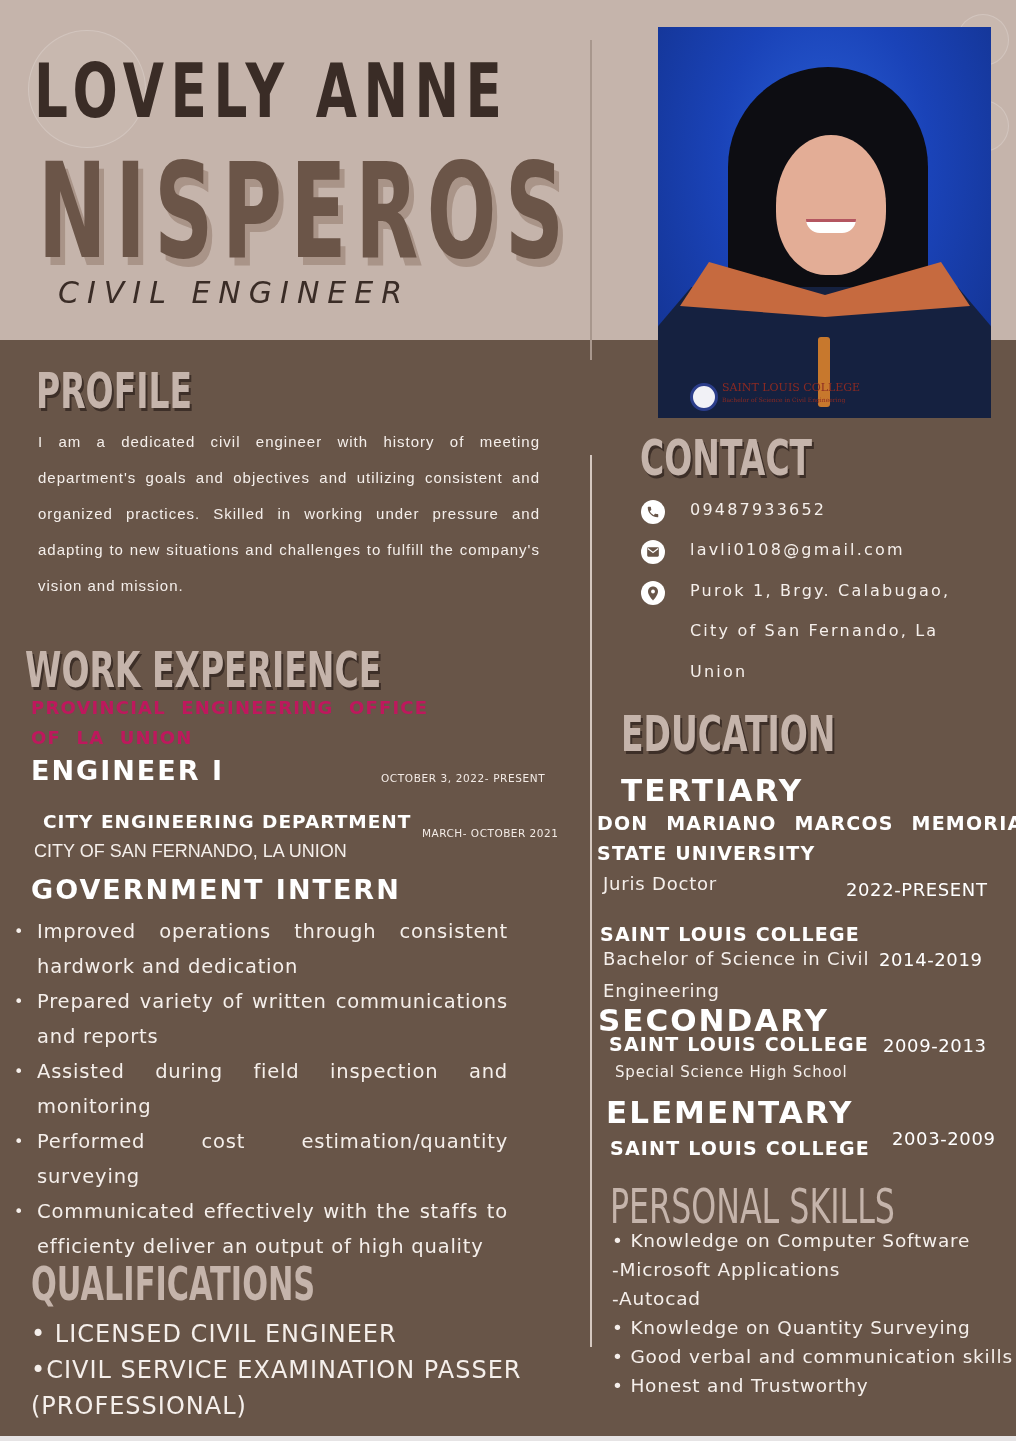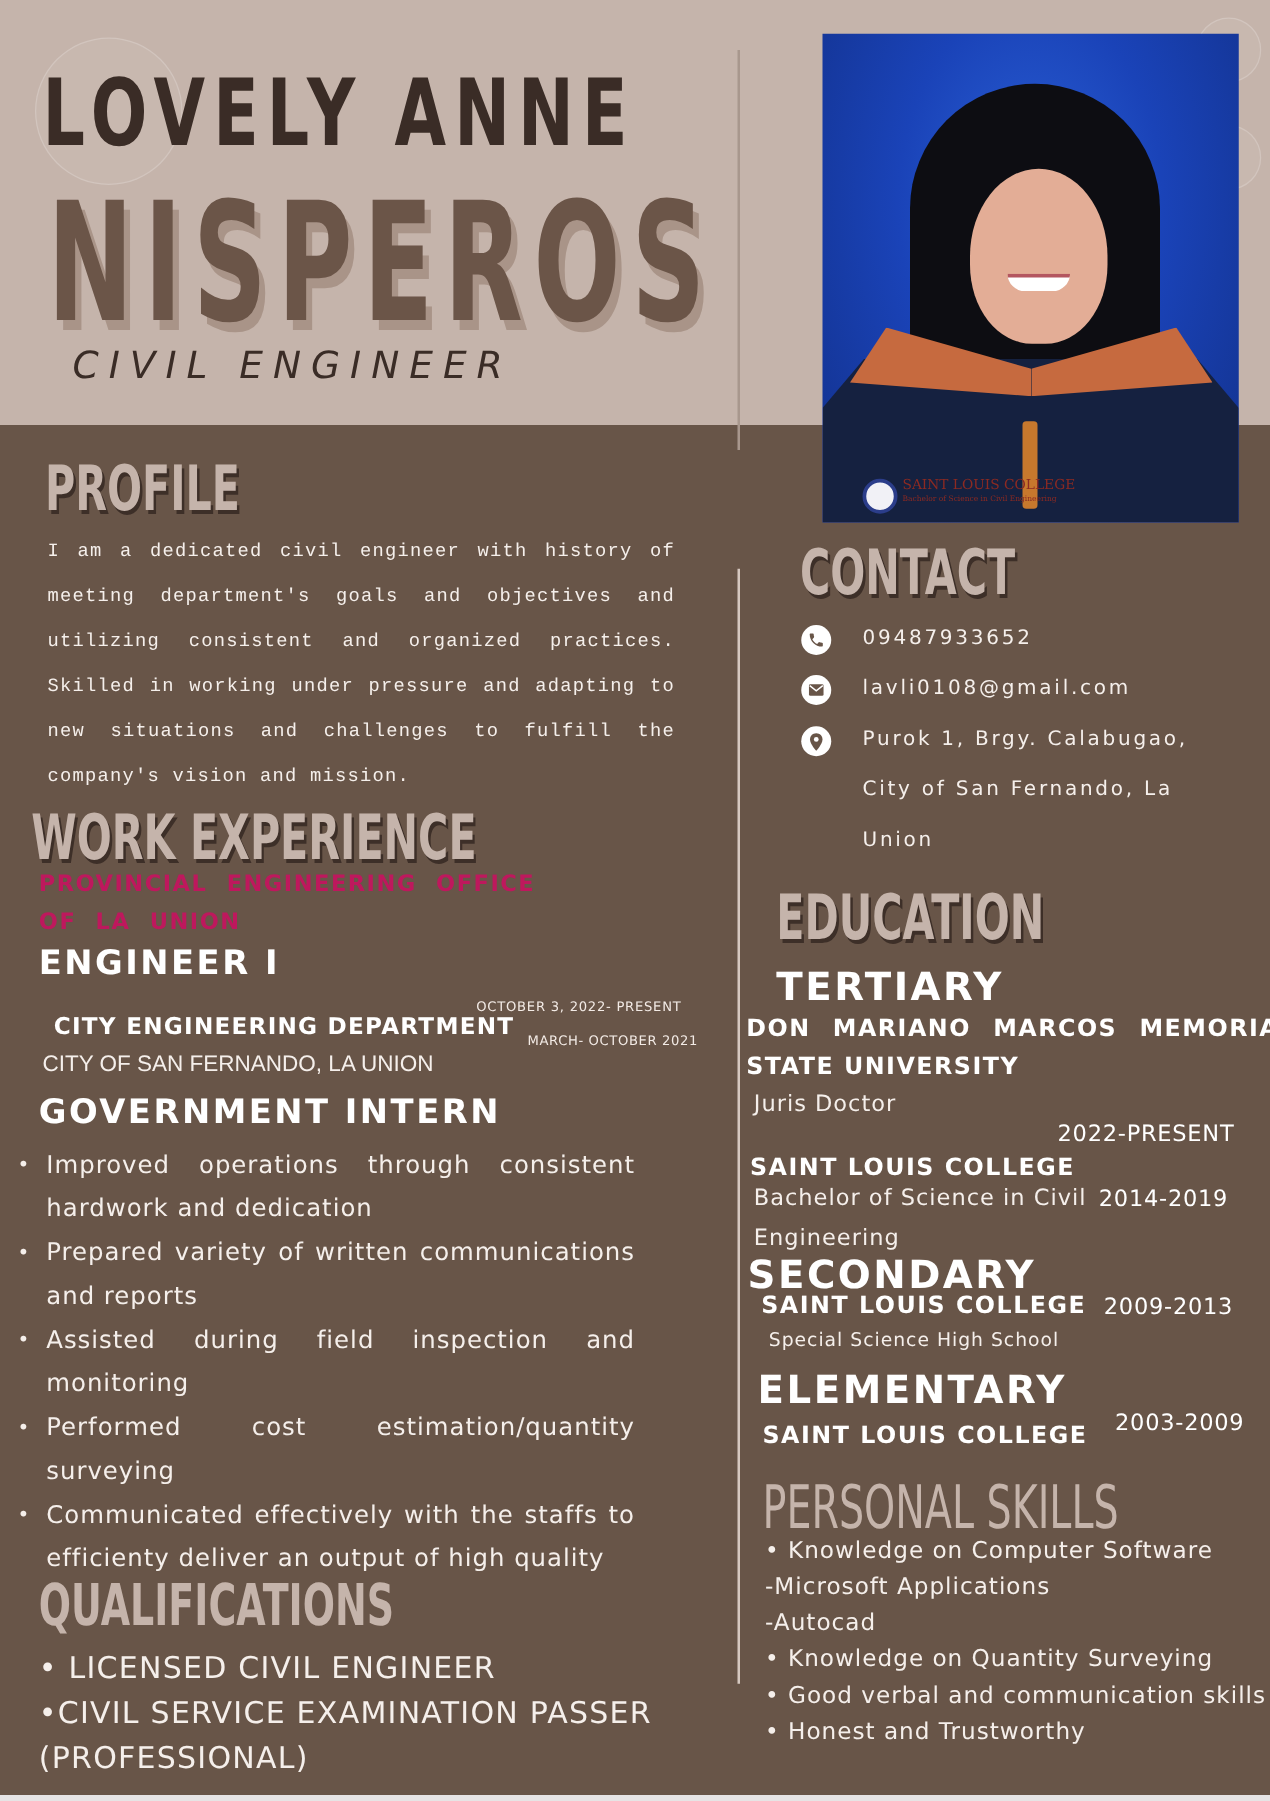--- a/index.html
+++ b/index.html
@@ -52,27 +52,27 @@
 
   .heading {
     position: absolute; font-family: "DejaVu Sans", sans-serif; font-weight: bold;
     color: #c5b4ab; text-shadow: 3px 3px 0 #3d2f28;
     transform: scaleX(0.66); transform-origin: left top; white-space: nowrap;
   }
   .heading.plain { text-shadow: none; font-weight: normal; }
 
   .profile-text {
     position: absolute; left: 38px; top: 424px; width: 502px;
-    font-family: Liberation Mono, monospace; font-size: 15px; line-height: 36px;
+    font-family: Liberation Sans, sans-serif; font-size: 15px; line-height: 36px;
     letter-spacing: 1px; color: #f5efeb; text-align: justify;
   }
 
   .work-org { position: absolute; left: 31px; top: 693px; width: 420px; font-weight: bold; font-size: 18px; line-height: 30px; letter-spacing: 1.2px; color: #be185d; word-spacing: 8px; }
   .work-role-1 { position: absolute; left: 31px; top: 755px; font-family: "DejaVu Sans", sans-serif; font-weight: bold; font-size: 27px; letter-spacing: 2px; color: #ffffff; white-space: nowrap; }
-  .work-date-1 { position: absolute; left: 381px; top: 800px; font-size: 10.5px; letter-spacing: 0.6px; color: #f3ebe6; white-space: nowrap; }
+  .work-date-1 { position: absolute; left: 381px; top: 772px; font-size: 10.5px; letter-spacing: 0.6px; color: #f3ebe6; white-space: nowrap; }
   .work-org-2 { position: absolute; left: 43px; top: 811px; font-weight: bold; font-size: 18.5px; letter-spacing: 1px; color: #ffffff; white-space: nowrap; }
   .work-date-2 { position: absolute; left: 422px; top: 827px; font-size: 10.5px; letter-spacing: 0.5px; color: #f3ebe6; white-space: nowrap; }
   .work-loc-2 { position: absolute; left: 34px; top: 841px; font-family: "Liberation Sans", sans-serif; font-size: 18px; color: #f5efeb; white-space: nowrap; }
   .work-role-2 { position: absolute; left: 31px; top: 874px; font-weight: bold; font-size: 27px; letter-spacing: 2px; color: #ffffff; white-space: nowrap; }
 
   .duties { position: absolute; left: 14px; top: 914px; width: 494px; list-style: none; }
   .duties li { position: relative; padding-left: 23px; font-size: 19.5px; line-height: 35px; letter-spacing: 0.8px; color: #f5efeb; text-align: justify; text-align-last: left; }
   .duties li.just-last { text-align-last: auto; }
   .duties li::before { content: "•"; position: absolute; left: 0; top: 0; color: #f5efeb; font-size: 16px; }
 
@@ -181,21 +181,21 @@
 <div class="contact-text" style="top:571px;">Purok 1, Brgy. Calabugao,</div>
 <div class="contact-text" style="top:611px;">City of San Fernando, La</div>
 <div class="contact-text" style="top:652px;text-align:center;">Union</div>
 
 <div class="heading" style="left:621px;top:705px;font-size:50px;">EDUCATION</div>
 
 <div class="edu-level" style="left:621px;top:772px;font-size:31px;">TERTIARY</div>
 <div class="edu-school" style="left:597px;top:812px;word-spacing:10px;">DON MARIANO MARCOS MEMORIAL</div>
 <div class="edu-school" style="left:597px;top:842px;">STATE UNIVERSITY</div>
 <div class="edu-sub" style="left:603px;top:873px;font-size:18px;">Juris Doctor</div>
-<div class="edu-year" style="left:846px;top:897px;text-align:right;">2022-PRESENT</div>
+<div class="edu-year" style="left:846px;top:879px;text-align:right;">2022-PRESENT</div>
 
 <div class="edu-school" style="left:600px;top:923px;">SAINT LOUIS COLLEGE</div>
 <div class="edu-sub" style="left:603px;top:948px;font-size:18px;">Bachelor of Science in Civil</div>
 <div class="edu-year" style="left:879px;top:949px;">2014-2019</div>
 <div class="edu-sub" style="left:603px;top:980px;font-size:18px;">Engineering</div>
 
 <div class="edu-level" style="left:598px;top:1002px;font-size:31px;">SECONDARY</div>
 <div class="edu-school" style="left:609px;top:1033px;">SAINT LOUIS COLLEGE</div>
 <div class="edu-year" style="left:883px;top:1035px;">2009-2013</div>
 <div class="edu-sub" style="left:615px;top:1063px;font-size:15px;">Special Science High School</div>

